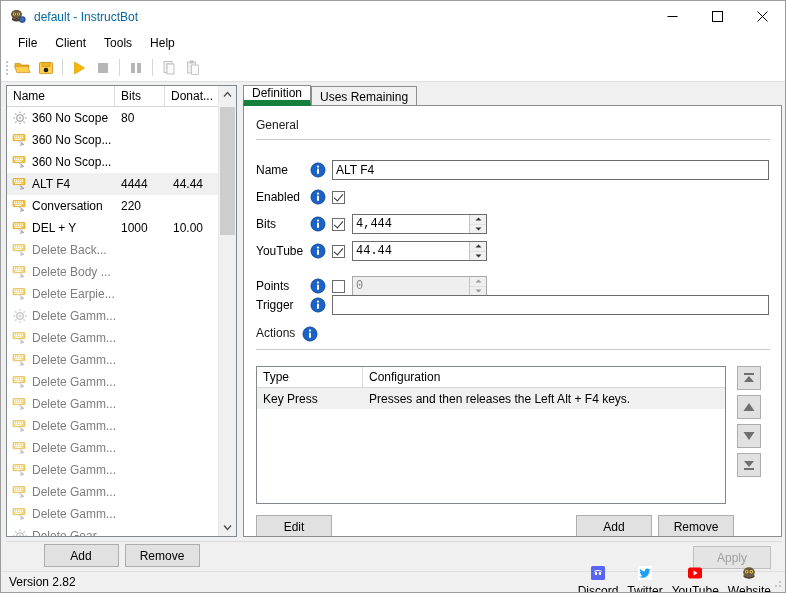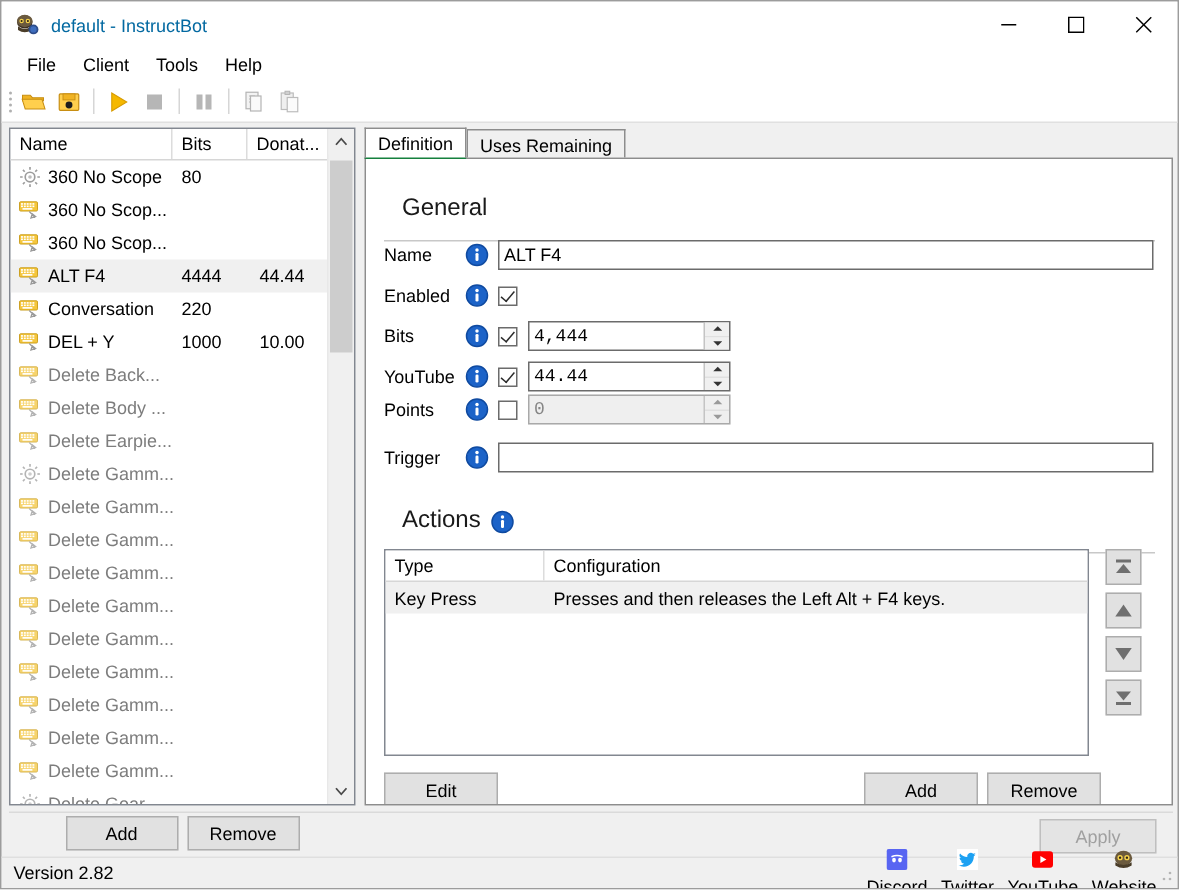--- a/index.html
+++ b/index.html
@@ -251,41 +251,41 @@
     box-sizing: border-box;
     background: #f0f0f0;
     border: 1px solid #8d8d8d;
     border-bottom: none;
     cursor: default;
     white-space: nowrap;
   }
   .tab.active {
     background: #ffffff;
     height: 21px;
-    border-bottom: 1px solid #15803d;
+    border-bottom: 6px solid #15803d;
     position: relative;
     z-index: 2;
   }
   .tabpage {
     position: absolute;
     left: 0; top: 20px;
     width: 539px; height: 432px;
     box-sizing: border-box;
     border: 1px solid #8d8d8d;
     background: #ffffff;
     overflow: hidden;
   }
 
   .section-title {
-    font-size: 16px;
+    font-size: 12px;
     color: #1a1a1a;
-    margin: 12px;
+    margin: 0;
     font-weight: normal;
     display: flex;
-    align-items: flex-end;
+    align-items: flex-start;
     gap: 7px;
   }
   .hrule { height:1px; background:#c8c8c8; }
 
   .form-row {
     display: flex;
     align-items: center;
     height: 24px;
   }
   .form-label {
@@ -1095,21 +1095,21 @@
               </span>
             <span>
                 <svg width="7" height="4" viewBox="0 0 7 4">
                   <path d="M3.5 3.5 L0.5 0.5 L6.5 0.5 Z" fill="#333"></path>
                 </svg>
               </span>
           </span>
         </span>
       </div>
 
-      <div class="form-row" style="position:absolute;left:12px;top:155px;width:514px;">
+      <div class="form-row" style="position:absolute;left:12px;top:168px;width:514px;">
         <div class="form-label">Points</div>
         <span class="info-icon">
           <svg width="16" height="16" viewBox="0 0 16 16">
               <circle cx="8" cy="8" r="7" fill="#1c63c8" stroke="#0f4aa0" stroke-width="1"></circle>
               <circle cx="8" cy="4.6" r="1.15" fill="#fff"></circle>
               <rect x="7" y="6.6" width="2" height="5.4" rx="0.9" fill="#fff"></rect>
             </svg>
         </span>
         <span class="chk"></span>
         <span class="spinbox disabled" style="width:135px;">

